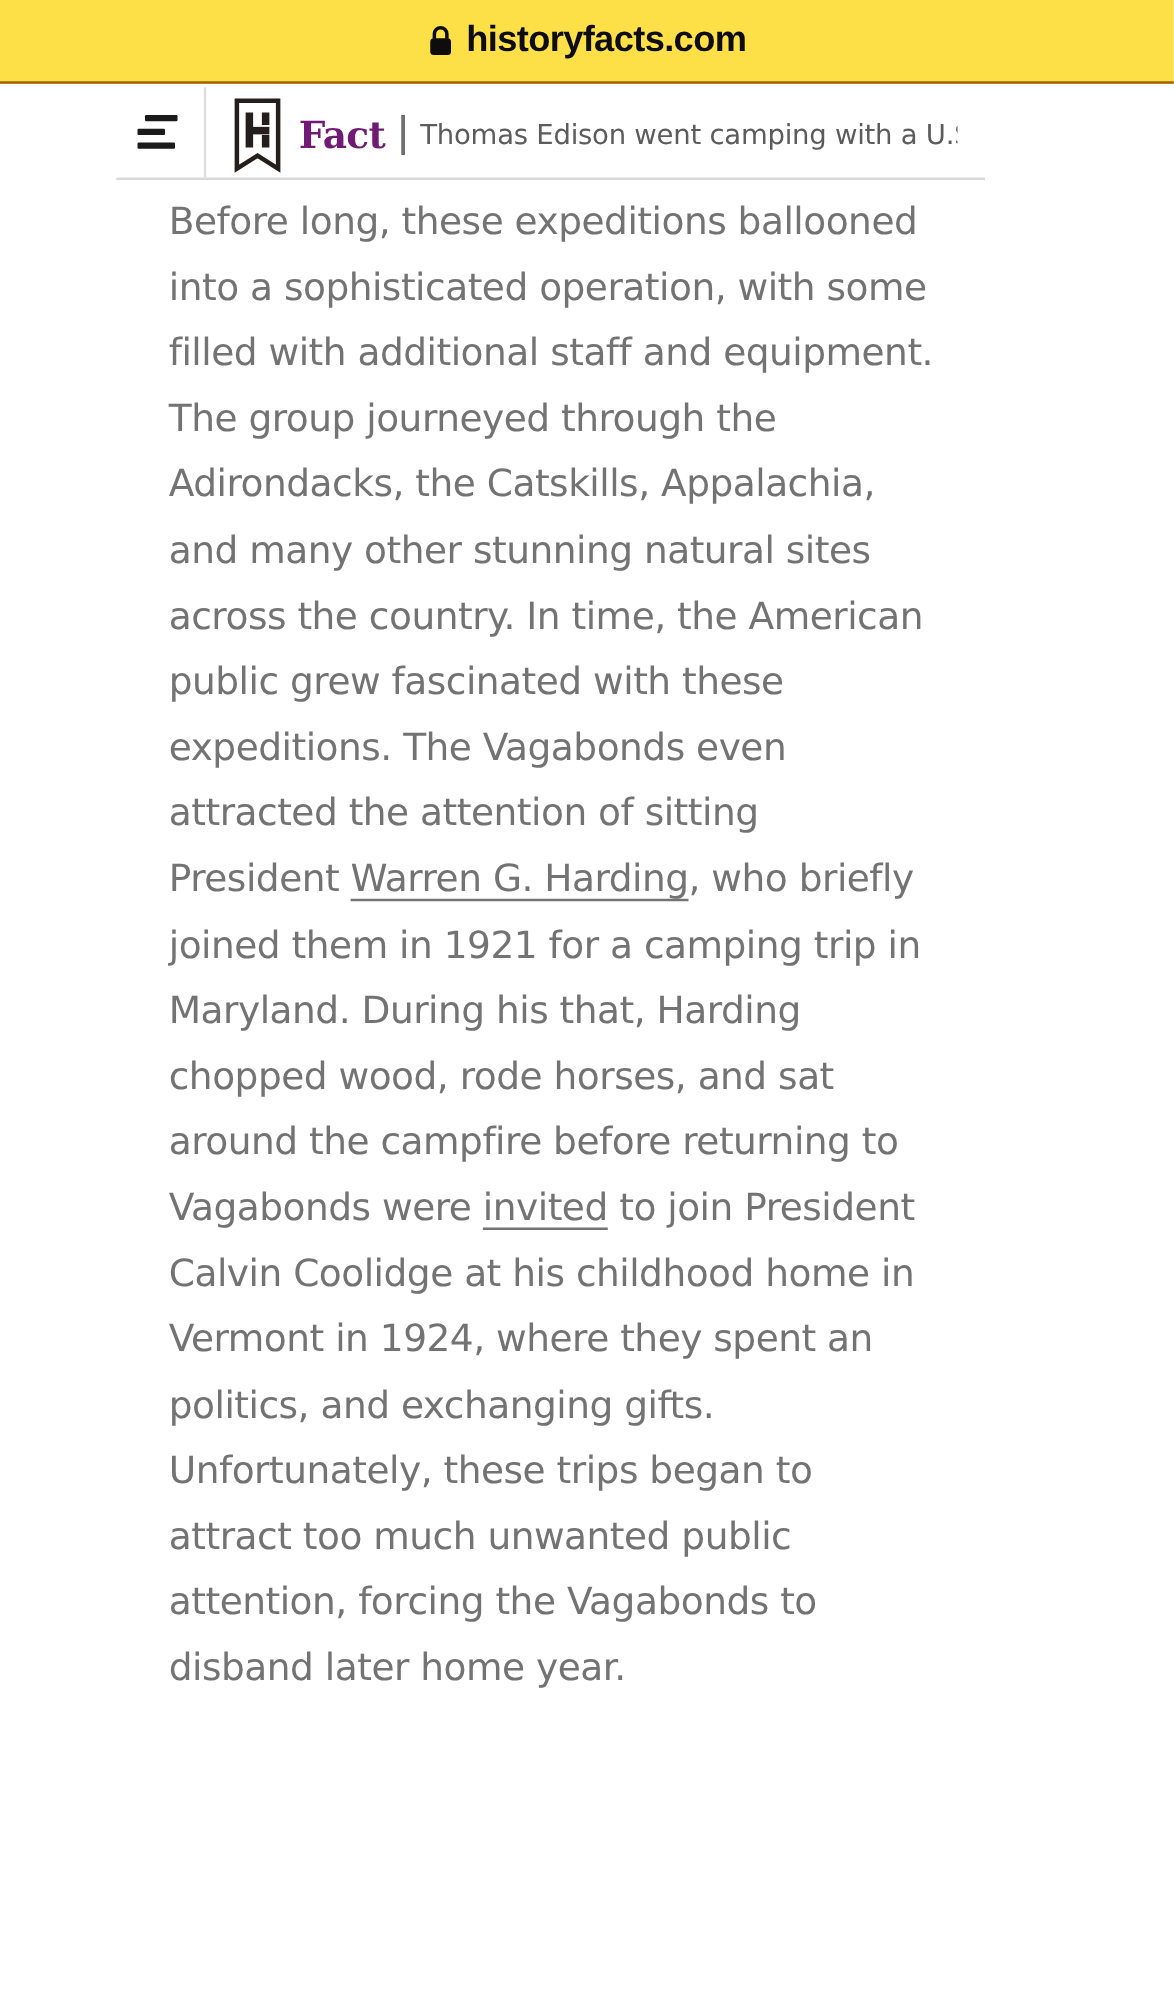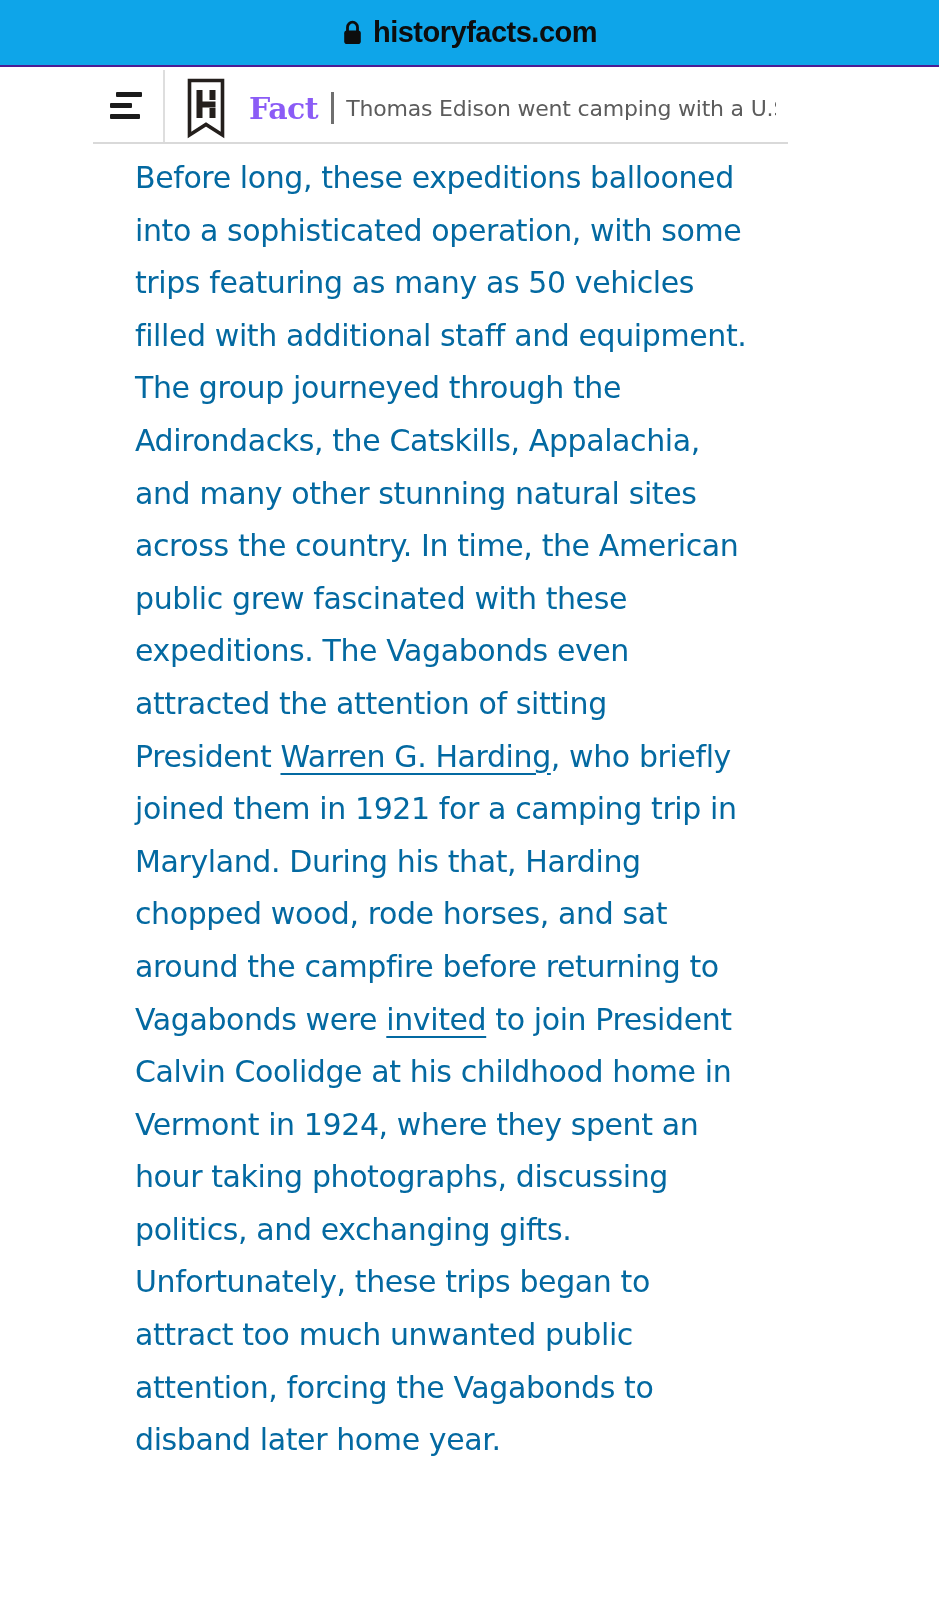--- a/index.html
+++ b/index.html
@@ -4,21 +4,21 @@
 <style>
   html,body{margin:0;padding:0;}
   body{
     width:939px;height:1600px;position:relative;background:#ffffff;
     font-family:"DejaVu Sans",sans-serif;overflow:hidden;
   }
 
   
   .addressbar{
     position:absolute;left:0;top:0;width:939px;height:67px;
-    background:#0ea5e9;border-bottom:2px solid #4c1d95;
+    background:#fde047;border-bottom:2px solid #a16207;
     display:flex;align-items:center;justify-content:center;gap:10px;
     box-sizing:border-box;
   }
   .addressbar .url{
     font-family:"Liberation Sans",sans-serif;
     font-size:29px;font-weight:700;color:#0d0d0d;letter-spacing:-0.5px;
   }
   .lock{display:inline-flex;align-items:center;}
 
   
@@ -36,35 +36,35 @@
   }
   .hamburger .bar{height:5px;background:#1b1b1b;border-radius:1px;}
   .hamburger .b1{width:26px;margin-left:6px;}
   .hamburger .b2{width:22px;margin-top:6px;}
   .hamburger .b3{width:30px;margin-top:6px;}
   .brand{
     position:absolute;left:186px;top:9px;display:flex;align-items:center;
   }
   .brand-word{
     font-family:"DejaVu Serif","Liberation Serif",serif;
-    font-weight:700;font-size:30px;color:#8b5cf6;margin-left:23px;letter-spacing:-0.5px;
+    font-weight:700;font-size:30px;color:#701a75;margin-left:13px;letter-spacing:-0.5px;
   }
   .pipe-sep{
     width:3px;height:32px;background:#6f6f6f;margin:0 12px 0 13px;
   }
   .crumb-title{
     font-size:22px;color:#5c5c5c;letter-spacing:-0.2px;white-space:nowrap;
     max-width:430px;overflow:hidden;
   }
   .brand-row{display:flex;align-items:center;}
 
   
   .article{
     position:absolute;left:135px;top:152px;width:740px;
-    font-size:30px;color:#0369a1;letter-spacing:-0.4px;
+    font-size:30px;color:#737373;letter-spacing:-0.4px;
   }
   .article .line{
     height:52.6px;line-height:52.6px;white-space:pre;
   }
   .article .link{
     text-decoration:underline;
     text-decoration-thickness:2px;
     text-underline-offset:6px;
     cursor:pointer;
   }
@@ -105,36 +105,34 @@
     <span class="pipe-sep"></span>
     <span class="crumb-title">Thomas Edison went camping with a U.S....</span>
   </div>
 
   <div class="bottom-rule"></div>
 </div>
 
 <div class="article" id="article">
     <div class="line"><span>Before long, these expeditions ballooned</span></div>
     <div class="line"><span>into a sophisticated operation, with some</span></div>
-    <div class="line"><span>trips featuring as many as 50 vehicles</span></div>
     <div class="line"><span>filled with additional staff and equipment.</span></div>
     <div class="line"><span>The group journeyed through the</span></div>
     <div class="line"><span>Adirondacks, the Catskills, Appalachia,</span></div>
     <div class="line"><span>and many other stunning natural sites</span></div>
     <div class="line"><span>across the country. In time, the American</span></div>
     <div class="line"><span>public grew fascinated with these</span></div>
     <div class="line"><span>expeditions. The Vagabonds even</span></div>
     <div class="line"><span>attracted the attention of sitting</span></div>
     <div class="line"><span>President </span><span class="link">Warren G. Harding</span><span>, who briefly</span></div>
     <div class="line"><span>joined them in 1921 for a camping trip in</span></div>
     <div class="line"><span>Maryland. During his that, Harding</span></div>
     <div class="line"><span>chopped wood, rode horses, and sat</span></div>
     <div class="line"><span>around the campfire before returning to</span></div>
     <div class="line"><span>Vagabonds were </span><span class="link">invited</span><span> to join President</span></div>
     <div class="line"><span>Calvin Coolidge at his childhood home in</span></div>
     <div class="line"><span>Vermont in 1924, where they spent an</span></div>
-    <div class="line"><span>hour taking photographs, discussing</span></div>
     <div class="line"><span>politics, and exchanging gifts.</span></div>
     <div class="line"><span>Unfortunately, these trips began to</span></div>
     <div class="line"><span>attract too much unwanted public</span></div>
     <div class="line"><span>attention, forcing the Vagabonds to</span></div>
     <div class="line"><span>disband later home year.</span></div>
   </div>
 
 </body></html>

